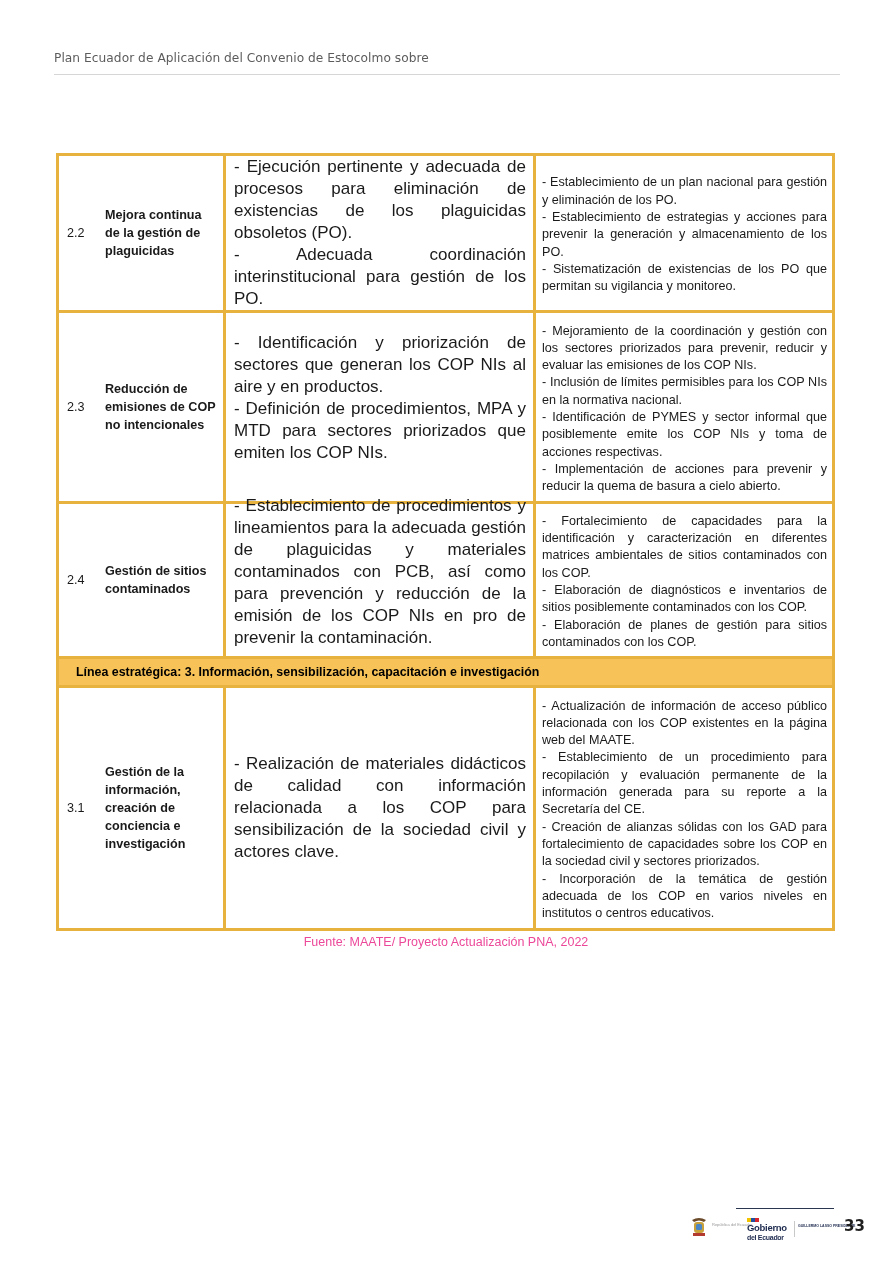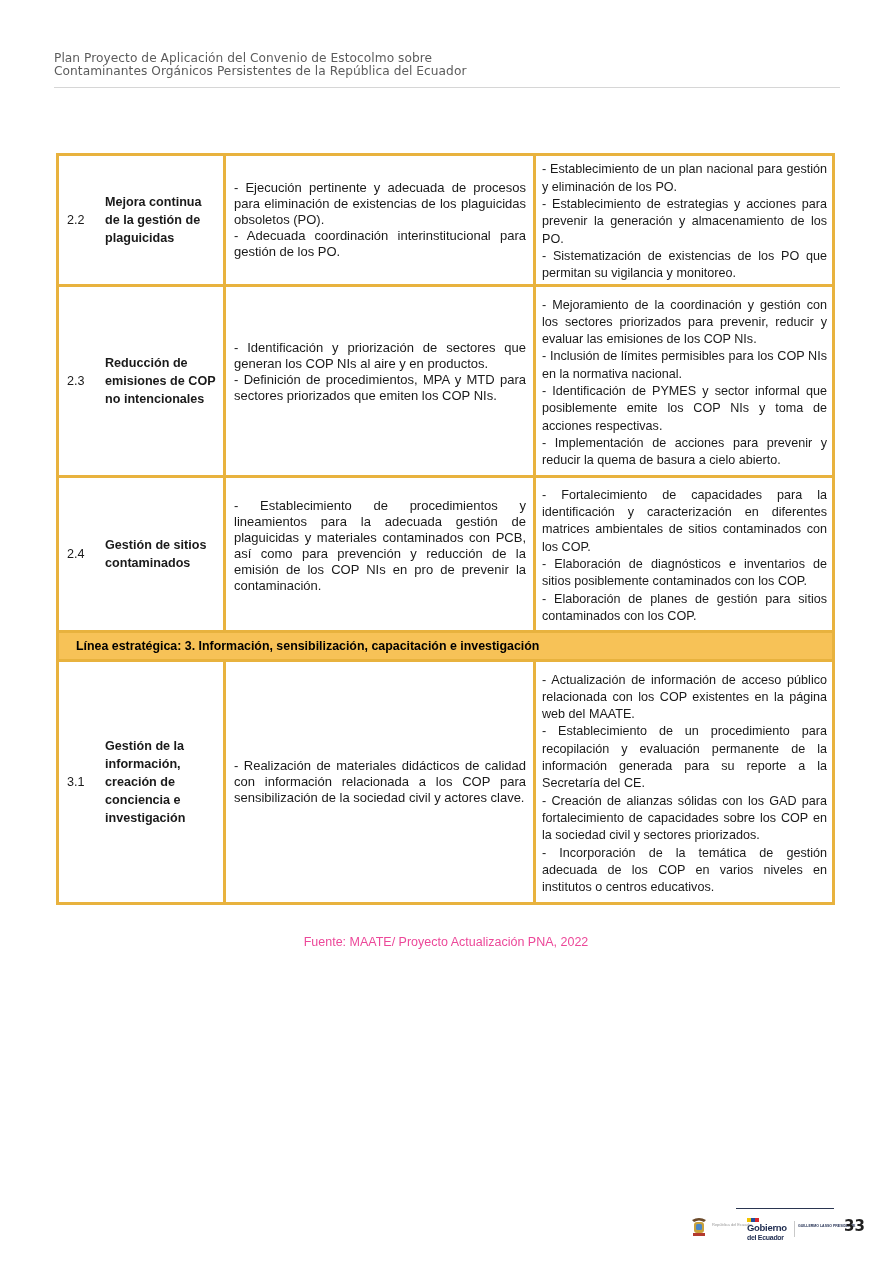--- a/index.html
+++ b/index.html
@@ -9,21 +9,21 @@
                  border-bottom: 1px solid #d6d6d6; padding-bottom: 9px; }
   .page-header .line { font-family: "DejaVu Sans", sans-serif; font-size: 12.2px; line-height: 13px;
                        color: #5c5c5c; letter-spacing: 0.05px; white-space: nowrap; }
   table.main { position: absolute; left: 56px; top: 153px; width: 779px;
                border-collapse: collapse; table-layout: fixed; }
   table.main td { border: 3px solid #e8b23e; vertical-align: middle; padding: 0; }
   td.num { width: 38px; border-right: none !important; font-weight: normal; font-size: 12.6px;
            padding-left: 8px !important; }
   td.name { width: 114px; border-left: none !important; font-weight: bold; font-size: 12.6px;
             line-height: 18px; padding-right: 4px !important; }
-  td.mid { width: 292px; font-size: 13px; line-height: 16px; text-align: justify;
+  td.mid { width: 292px; font-size: 17px; line-height: 22px; text-align: justify;
            padding: 0 7px 0 8px !important; }
   td.right { font-size: 12.6px; line-height: 17.3px; text-align: justify;
              padding: 0 5px 0 6px !important; vertical-align: top; }
   .bullet { display: block; }
   tr.r22 td { height: 128px; border-radius: 22px; }
   tr.r23 td { height: 188px; }
   tr.r24 td { height: 152px; }
   tr.r31 td { height: 240px; }
   td.right .pad-top { padding-top: 4px; }
   tr.section td { height: 26px; background: #f7c257; border-color: #e8b23e; color: #000000;
@@ -40,22 +40,21 @@
   .gob .small { font-size: 7px; }
   .vsep { position: absolute; left: 104px; top: 13px; width: 1px; height: 16px; background: #c9c9c9; }
   .pres { position: absolute; left: 108px; top: 16px; font-size: 3.5px; line-height: 4px; color: #1e2b4f; font-weight: bold; }
   .pagenum { position: absolute; left: 154px; top: 9px; font-size: 15px; font-weight: bold; color: #1f1f1f;
              font-family: "DejaVu Sans", sans-serif; }
 </style>
 </head>
 <body>
 
 <div class="page-header">
-  <div class="line">Plan Proyecto de Aplicación del Convenio de Estocolmo sobre</div>
-  <div class="line">Contaminantes Orgánicos Persistentes de la República del Ecuador</div>
+  <div class="line">Plan Ecuador de Aplicación del Convenio de Estocolmo sobre</div>
 </div>
 
 <table class="main">
   <tbody>
     <tr class="r22">
       <td class="num">2.2</td>
       <td class="name">Mejora continua de la gestión de plaguicidas</td>
       <td class="mid">
         <span class="bullet">- Ejecución pertinente y adecuada de procesos para eliminación de existencias de los plaguicidas obsoletos (PO).</span>
         <span class="bullet">- Adecuada coordinación interinstitucional para gestión de los PO.</span>

